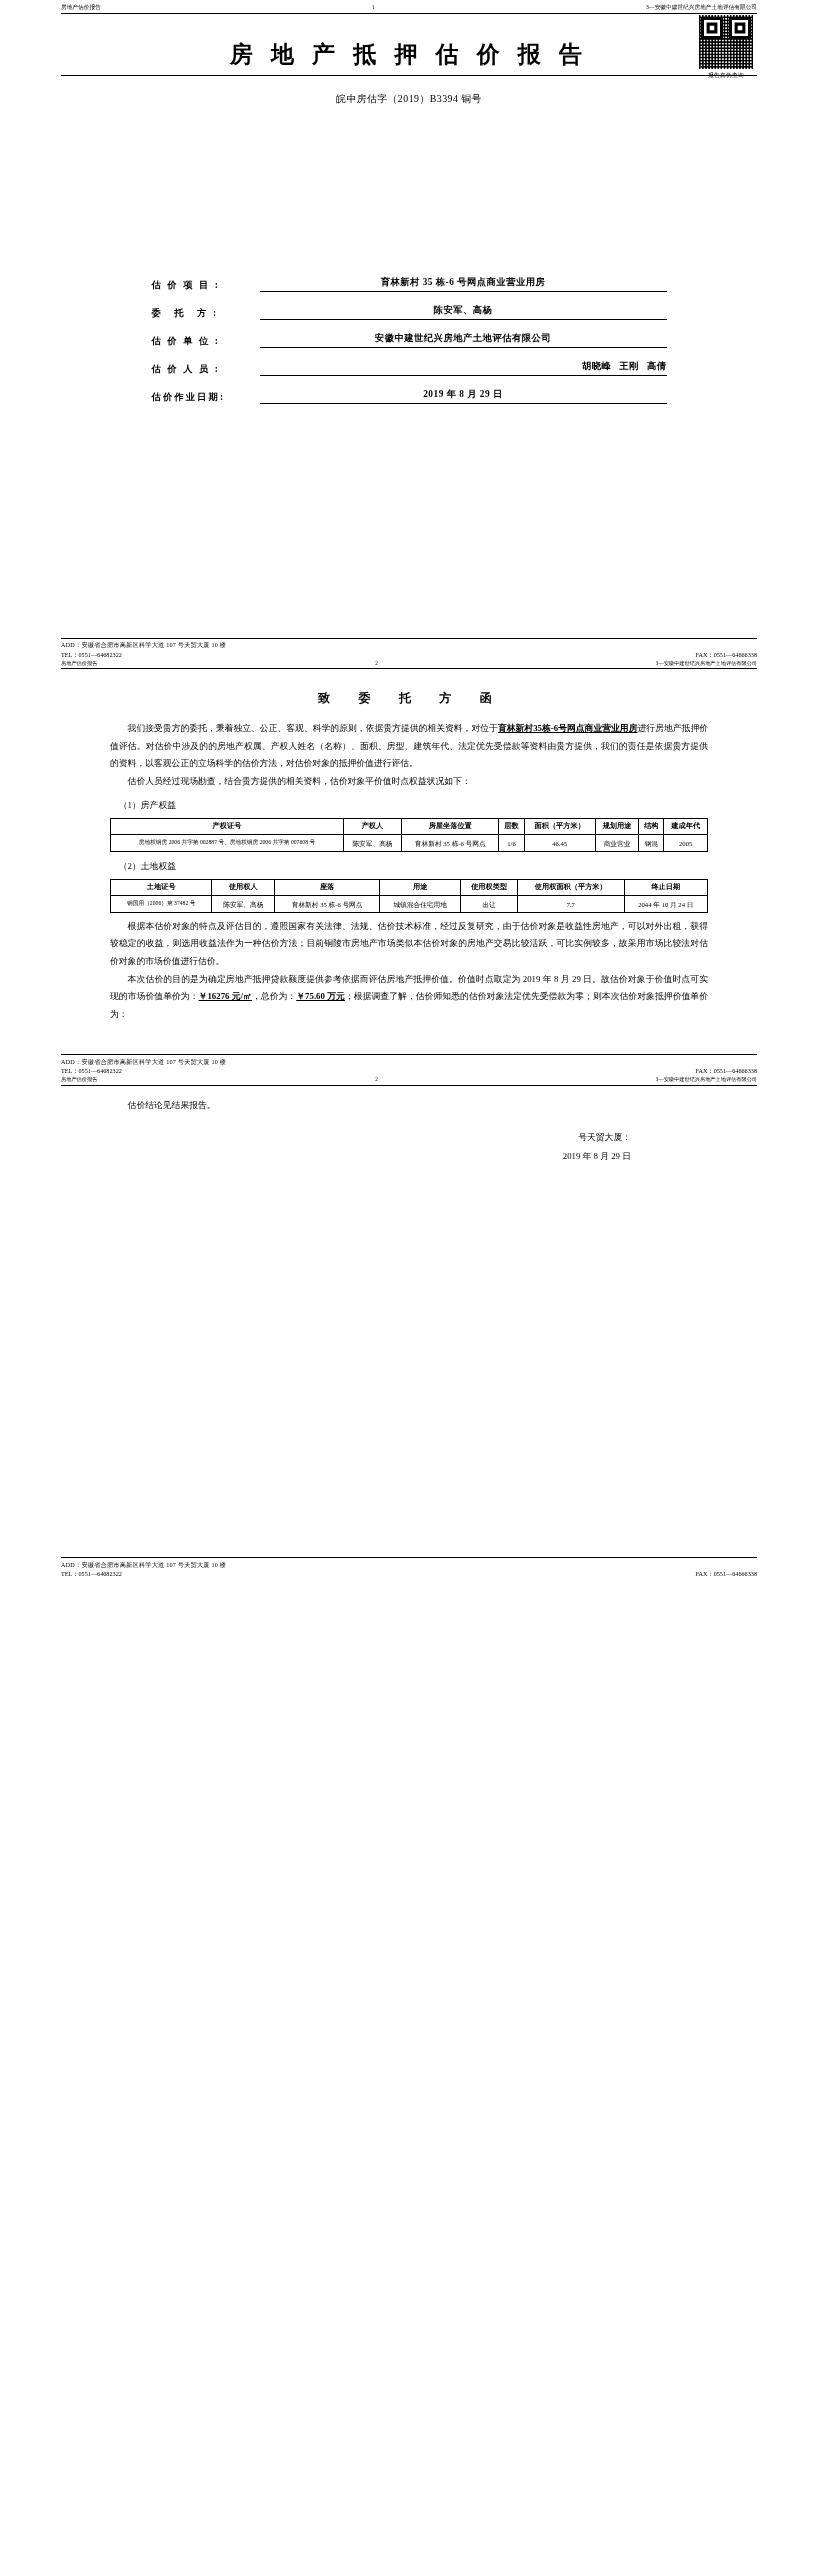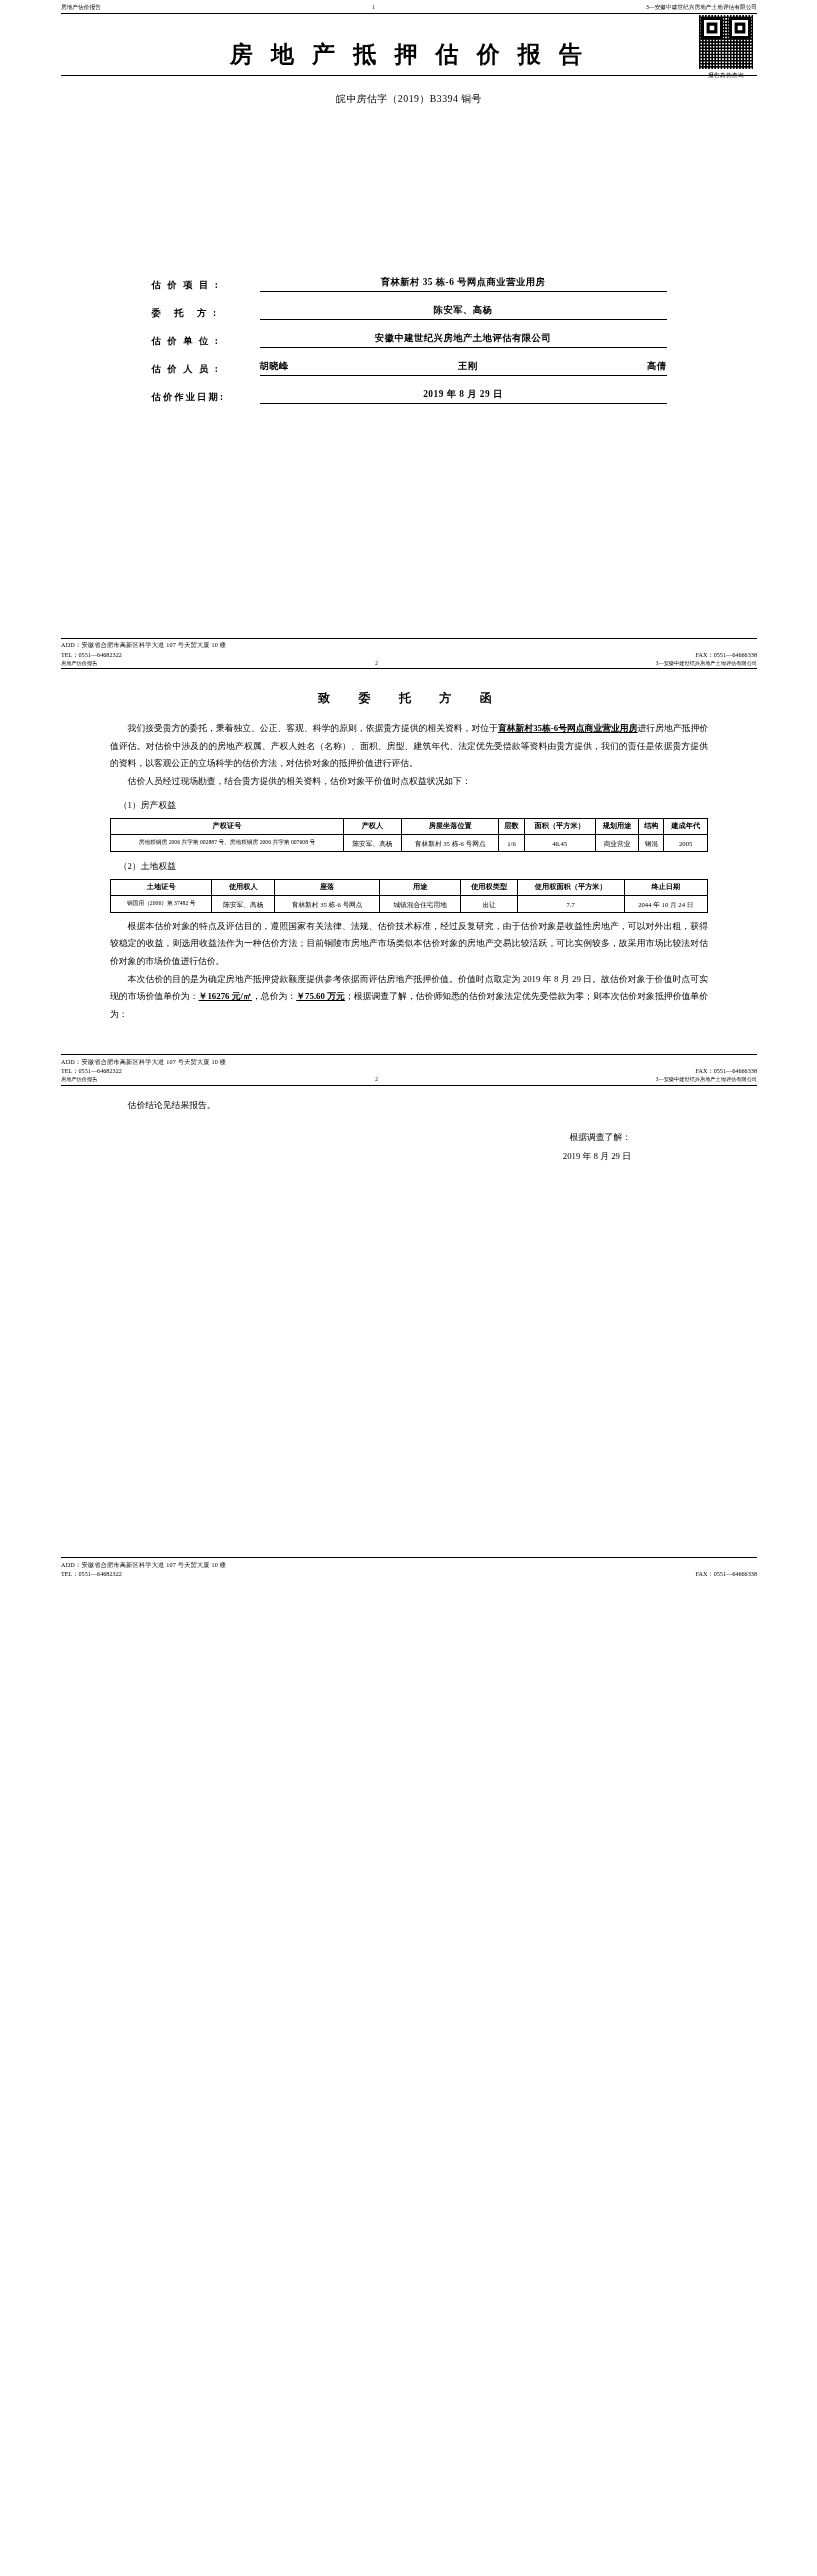--- a/index.html
+++ b/index.html
@@ -114,22 +114,22 @@
   .cf-value {
     flex: 1;
     border-bottom: 0.5px solid #000;
     text-align: center;
     font-weight: bold;
     padding-bottom: 1.5px;
     letter-spacing: 0.5px;
   }
   .cf-value.spread {
     display: flex;
-    justify-content: space-between;
-    gap: 32px;
+    justify-content: flex-end;
+    gap: 8px;
   }
 
   
   .foot {
     width: 696px;
     margin: 0 auto;
     font-size: 6.2px;
     line-height: 1.5;
   }
   .foot .rule { border-top: 0.5px solid #000; margin-bottom: 1.5px; }
@@ -355,21 +355,21 @@
     <div class="foot-rule-bottom"></div>
   </div>
 
   <div class="spacer-sm"></div>
 
   <div class="body-wrap">
     <div class="para">估价结论见结果报告。</div>
   </div>
 
   <div class="sig-block">
-    <div class="sig-right2">根据调查了解：</div>
+    <div class="sig-right2">号天贸大厦：</div>
     <div class="sig-right2">2019 年 8 月 29 日</div>
   </div>
 
   <div style="height:392px"></div>
 
   <div class="foot">
     <div class="rule"></div>
     <div class="foot-line1">ADD：安徽省合肥市高新区科学大道 107 号天贸大厦 10 楼</div>
     <div class="foot-row">
       <div class="foot-left">TEL：0551—64682322</div>

